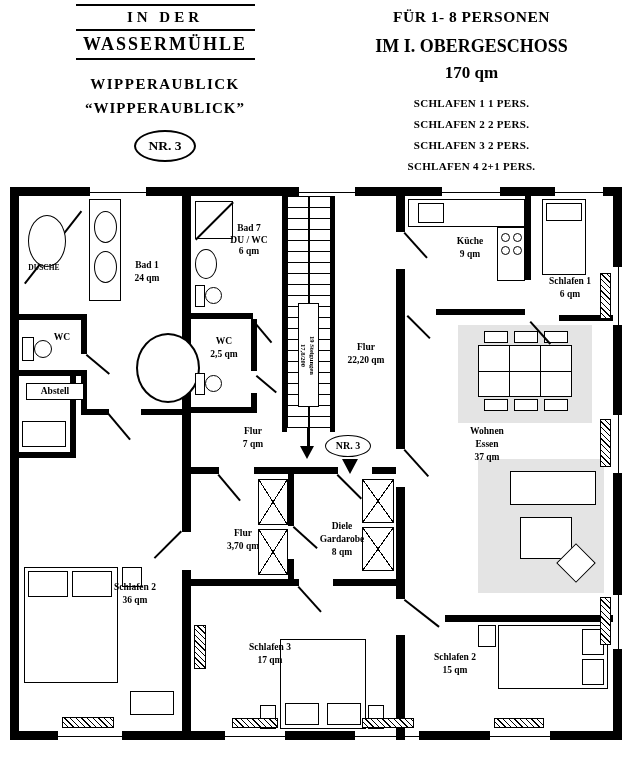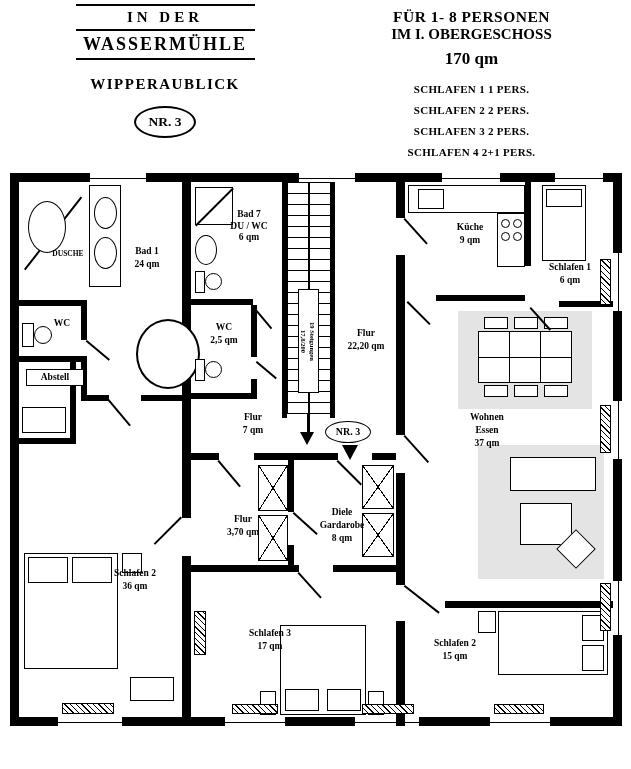--- a/index.html
+++ b/index.html
@@ -10,21 +10,21 @@
   .h-left{width:330px;padding-top:0;}
   .logo{width:195px;margin:4px auto 0;text-align:center;}
   .rule{height:2px;background:#000;margin:2px 8px;}
   .logo1{font-weight:bold;font-size:15px;letter-spacing:4px;padding:1px 0;}
   .logo2{font-weight:bold;font-size:18px;letter-spacing:2px;padding:1px 0;}
   .title1{margin-top:16px;font-size:15px;font-weight:bold;letter-spacing:1.5px;text-align:center;}
   .title2{margin-top:7px;font-size:15px;font-weight:bold;letter-spacing:1px;text-align:center;}
   .badge{margin:13px auto 0;width:58px;height:28px;border:2px solid #000;border-radius:50%;line-height:28px;text-align:center;font-weight:bold;font-size:13.5px;}
   .h-right{flex:1;text-align:center;padding-top:8px;padding-right:18px;}
   .cap{font-size:15.5px;font-weight:bold;letter-spacing:.5px;}
-  .floor{font-size:15px;font-weight:bold;}
+  .floor{margin-top:10px;font-size:18px;font-weight:bold;}
   .area{margin-top:6px;font-size:17px;font-weight:bold;}
   .rlist{margin-top:10px;font-size:11px;font-weight:bold;line-height:21px;letter-spacing:.3px;}
 
   
   .plan{position:relative;width:612px;height:553px;margin:10px 0 0 10px;background:#fff;}
   .plan > div{position:absolute;box-sizing:border-box;}
   .wall{background:#000;}
   .line{background:#000;transform-origin:0 0;}
   .winH{background:#fff;}
   .winH::after{content:'';position:absolute;left:0;right:0;top:50%;height:1px;background:#000;}
@@ -62,38 +62,39 @@
 <div class="header">
   <div class="h-left">
     <div class="logo">
       <div class="rule"></div>
       <div class="logo1">IN DER</div>
       <div class="rule"></div>
       <div class="logo2">WASSERMÜHLE</div>
       <div class="rule"></div>
     </div>
     <div class="title1">WIPPERAUBLICK</div>
+    <div class="title2">“WIPPERAUBLICK”</div>
     <div class="badge">NR. 3</div>
   </div>
   <div class="h-right">
     <div class="cap">FÜR 1- 8 PERSONEN</div>
     <div class="floor">IM I. OBERGESCHOSS</div>
     <div class="area">170 qm</div>
     <div class="rlist">
       <div>SCHLAFEN 1  1 PERS.</div>
       <div>SCHLAFEN 2  2 PERS.</div>
       <div>SCHLAFEN 3  2 PERS.</div>
       <div>SCHLAFEN 4  2+1 PERS.</div>
     </div>
   </div>
 </div>
 
 <div class="plan" id="plan">
 
-  <div class="rlabel sm" style="left:30px;top:76px;width:56px">
+  <div class="rlabel sm" style="left:6px;top:76px;width:56px">
     <span>DUSCHE</span>
   </div>
   <div class="rlabel" style="left:102px;top:72px;width:70px">
     <span>Bad 1</span>
     <span>24 qm</span>
   </div>
   <div class="rlabel tight" style="left:206px;top:36px;width:66px">
     <span>Bad 7</span>
     <span>DU / WC</span>
     <span>6 qm</span>

